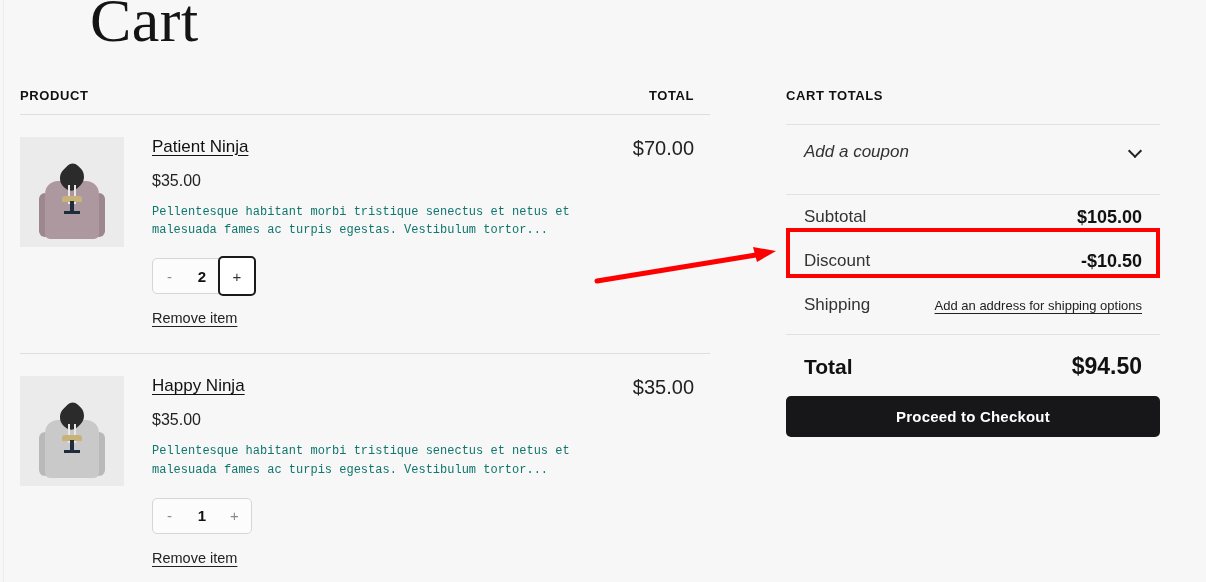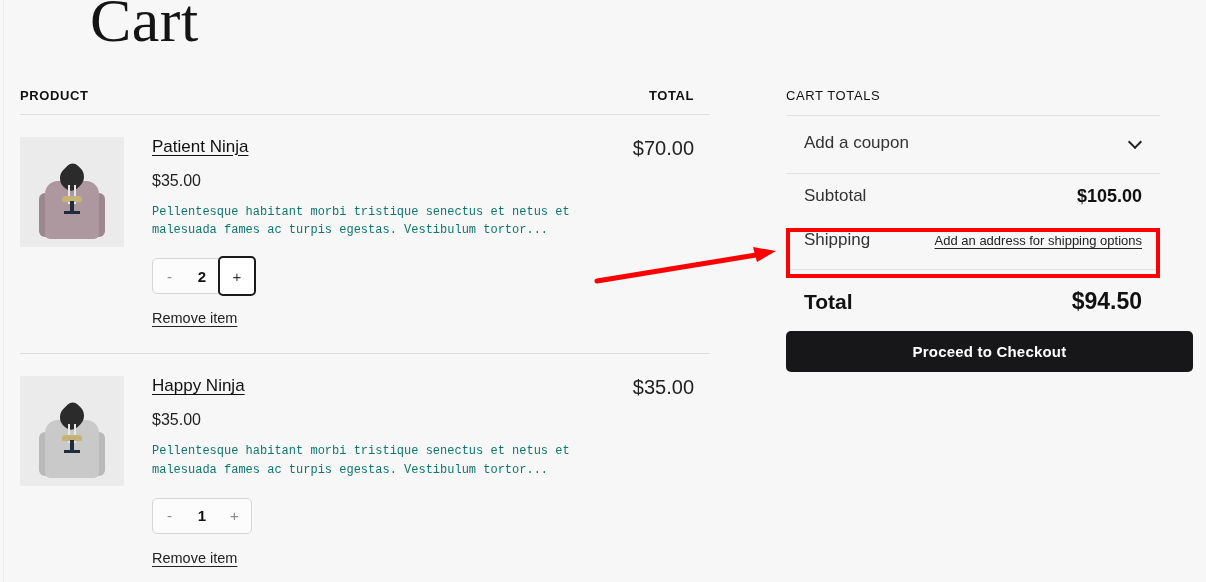--- a/index.html
+++ b/index.html
@@ -239,34 +239,35 @@
 
   
   .totals {
     position: absolute;
     left: 786px;
     top: 88px;
     width: 374px;
   }
   .totals-head {
     font-size: 13px;
-    font-weight: normal;
+    font-weight: bold;
     letter-spacing: 0.6px;
     color: #111;
-    padding-bottom: 12px;
+    padding-bottom: 21px;
     border-bottom: 1px solid #e2e2e2;
   }
   .coupon-row {
     display: flex;
     align-items: center;
     justify-content: space-between;
     height: 53px;
     border-bottom: 1px solid #e2e2e2;
     cursor: pointer;
-    padding: 0 18px 4px 18px;
+    padding: 0 18px 16px 18px;
+    font-style: italic;
   }
   .coupon-label {
     font-size: 17px;
     color: #333;
   }
   .chev {
     width: 13px;
     height: 13px;
     position: relative;
   }
@@ -319,21 +320,21 @@
     font-weight: bold;
     color: #111;
   }
   .grand-row .val {
     font-size: 23px;
     font-weight: bold;
     color: #111;
   }
   .checkout-btn {
     display: block;
-    width: 407px;
+    width: 374px;
     height: 41px;
     background: #17171a;
     color: #ffffff;
     border: none;
     border-radius: 5px;
     font-size: 15px;
     font-weight: bold;
     font-family: "Liberation Sans", sans-serif;
     cursor: pointer;
     letter-spacing: 0.2px;
@@ -445,20 +446,24 @@
     <div class="coupon-row">
       <span class="coupon-label">Add a coupon</span>
       <span class="chev"></span>
     </div>
 
     <div class="total-row">
       <span class="lbl">Subtotal</span>
       <span class="val">$105.00</span>
     </div>
 
+    <div class="total-row">
+      <span class="lbl">Discount</span>
+      <span class="val">-$10.50</span>
+    </div>
 
     <div class="total-row shipping">
       <span class="lbl">Shipping</span>
       <span class="val">Add an address for shipping options</span>
     </div>
 
     <div class="totals-divider"></div>
 
     <div class="grand-row">
       <span class="lbl">Total</span>

